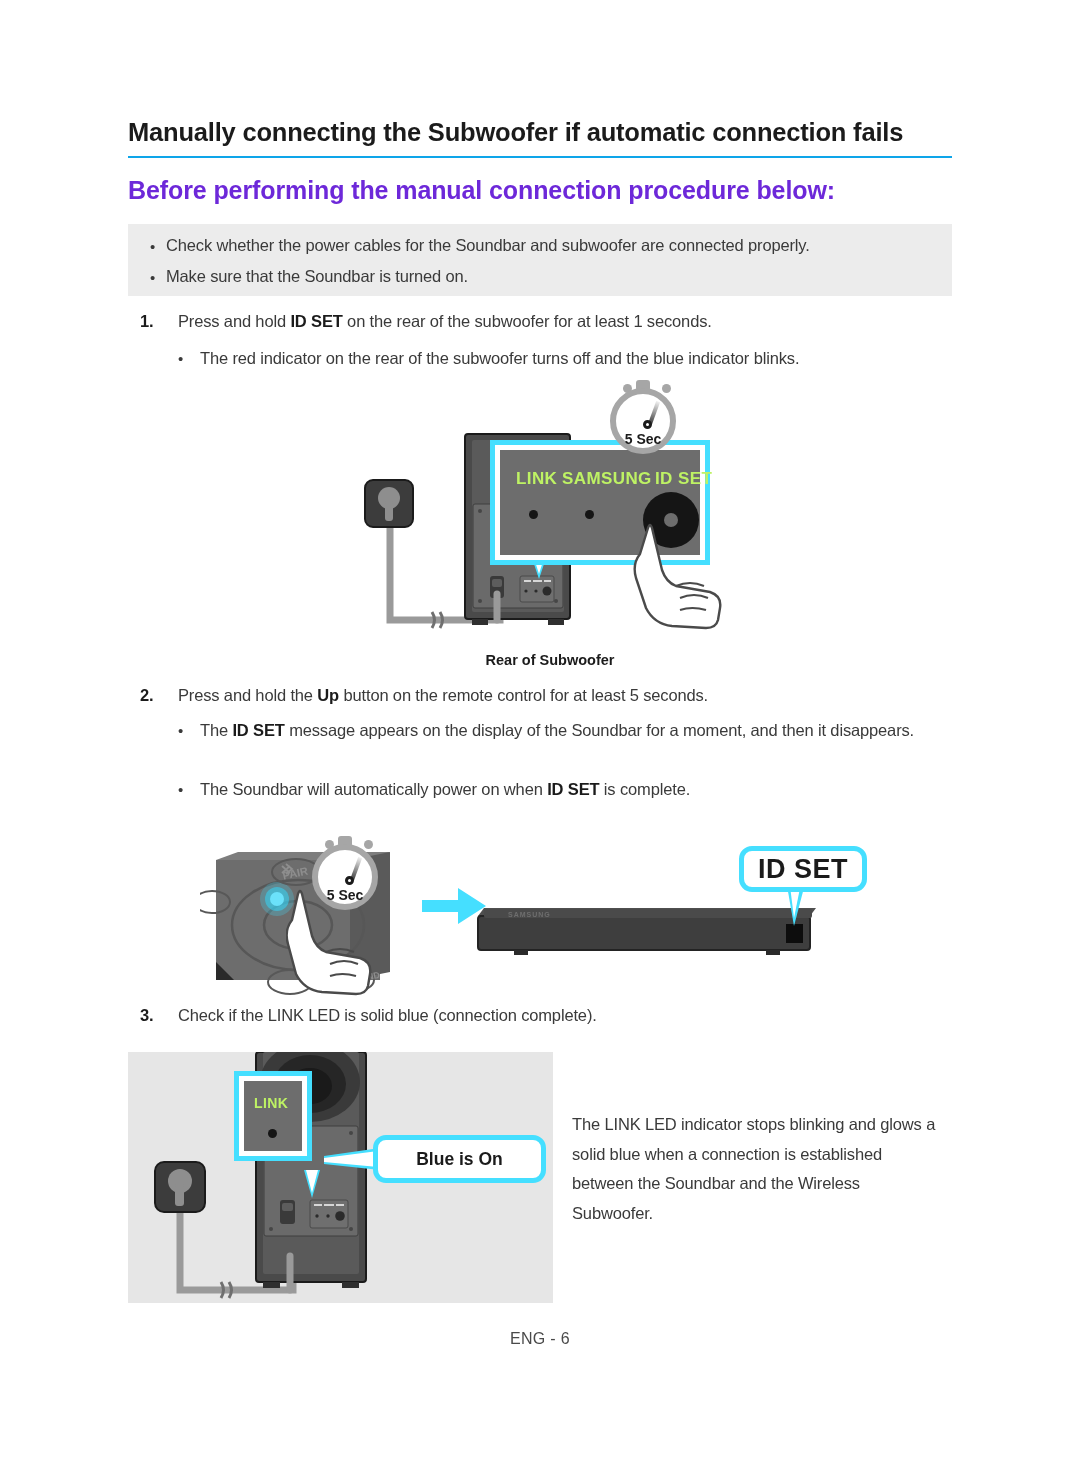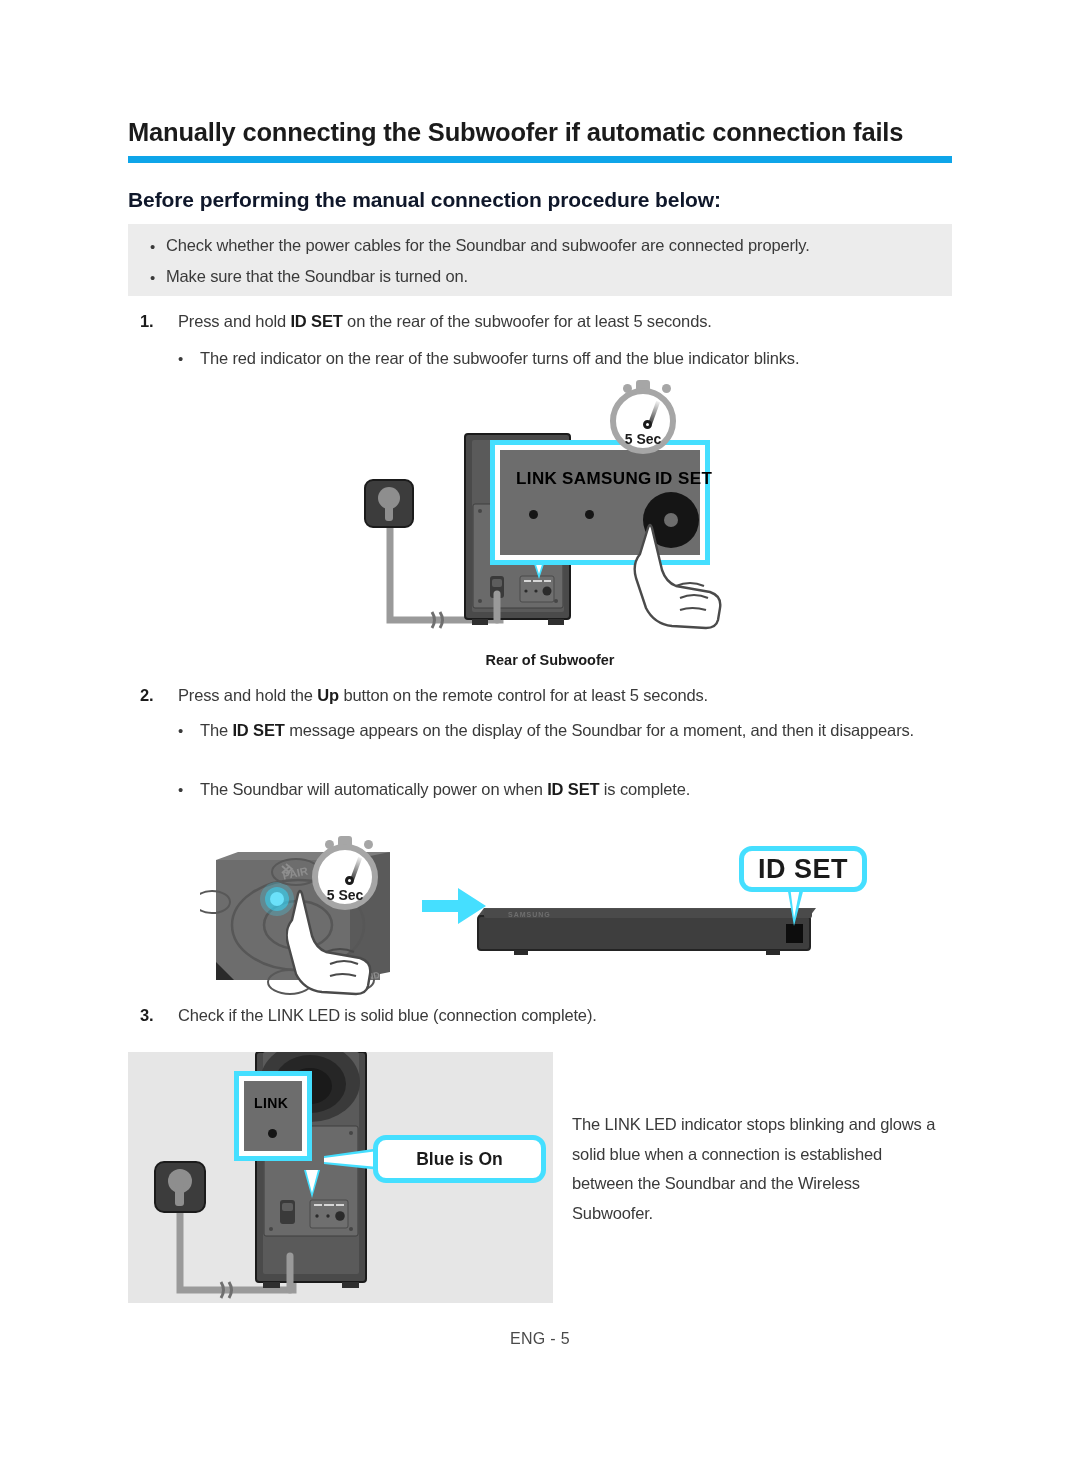--- a/index.html
+++ b/index.html
@@ -12,26 +12,26 @@
     overflow:hidden;
   }
   .page{position:absolute; left:0; top:0; width:1080px; height:1479px;}
 
   
   .h1{
     position:absolute; left:128px; top:118px; width:824px;
     font-size:25.5px; font-weight:bold; letter-spacing:-0.2px;
     color:#1b1b1b;
     padding-bottom:9px;
-    border-bottom:7px solid #0ea5e9;
+    border-bottom:2px solid #0ea5e9;
     white-space:nowrap;
   }
   .h2{
-    position:absolute; left:128px; top:188px; width:824px;
-    font-size:21px; font-weight:bold; color:#0f172a;
+    position:absolute; left:128px; top:176px; width:824px;
+    font-size:25px; font-weight:bold; color:#6d28d9;
     letter-spacing:-0.1px; white-space:nowrap;
   }
 
   
   .notebox{
     position:absolute; left:128px; top:224px; width:824px; height:72px;
     background:#ececec;
   }
   .notebox .nbline{
     position:absolute; left:22px; font-size:16.5px; color:#3a3a3a;
@@ -99,21 +99,21 @@
   
   .hand-ptr{position:absolute;}
 
   
   .callout{
     position:absolute; background:#6d6d6d;
     border:5px solid #ffffff; box-sizing:border-box;
     box-shadow:0 0 0 5px #45dfff;
   }
   .callout .clabel{
-    position:absolute; color:#000000; font-weight:bold; font-size:17px;
+    position:absolute; color:#bef264; font-weight:bold; font-size:17px;
     letter-spacing:0.4px; white-space:nowrap;
   }
   .led{position:absolute; width:9px; height:9px; background:#151515; border-radius:50%;}
 
   
   .bubble{
     position:absolute; background:#ffffff;
     border:5px solid #45dfff; border-radius:13px;
     display:flex; align-items:center; justify-content:center;
     font-weight:bold; color:#1b1b1b; box-sizing:border-box;
@@ -149,21 +149,21 @@
     <div class="nbline nb0">
       <span class="bdot">•</span><span>Check whether the power cables for the Soundbar and subwoofer are connected properly.</span>
     </div>
     <div class="nbline nb1">
       <span class="bdot">•</span><span>Make sure that the Soundbar is turned on.</span>
     </div>
   </div>
 
   <div class="step" style="left:140px; top:312px; width:812px;">
     <span class="num">1.</span>
-    <span class="stxt"><span>Press and hold </span><b>ID SET</b><span> on the rear of the subwoofer for at least 5 seconds.</span></span>
+    <span class="stxt"><span>Press and hold </span><b>ID SET</b><span> on the rear of the subwoofer for at least 1 seconds.</span></span>
   </div>
   <div class="sub" style="left:178px; top:344px; width:790px;">
     <span class="bdot">•</span>
     <span class="subtxt">The red indicator on the rear of the subwoofer turns off and the blue indicator blinks.</span>
   </div>
 
   <div class="fig" style="left:360px; top:380px; width:380px; height:300px;">
 
     <svg width="380" height="300" style="position:absolute;left:0;top:0;">
 
@@ -370,15 +370,15 @@
       <div class="led" style="left:24px; top:48px;"></div>
     </div>
 
     <div class="bubble" style="left:245px; top:83px; width:173px; height:48px; font-size:17.5px;">
       <span>Blue is On</span>
     </div>
   </div>
 
   <div class="para" style="left:572px; top:1110px; width:372px;">The LINK LED indicator stops blinking and glows a solid blue when a connection is established between the Soundbar and the Wireless Subwoofer.</div>
 
-  <div class="footer">ENG - 5</div>
+  <div class="footer">ENG - 6</div>
 
 </div>
 
 </body></html>

